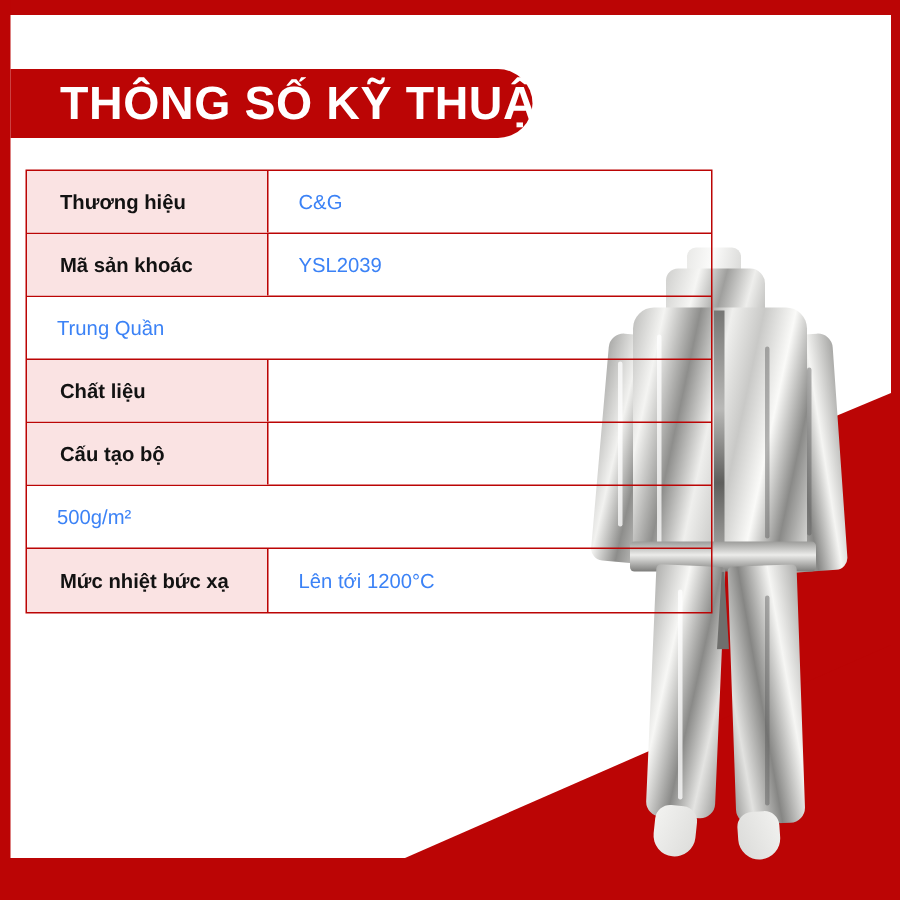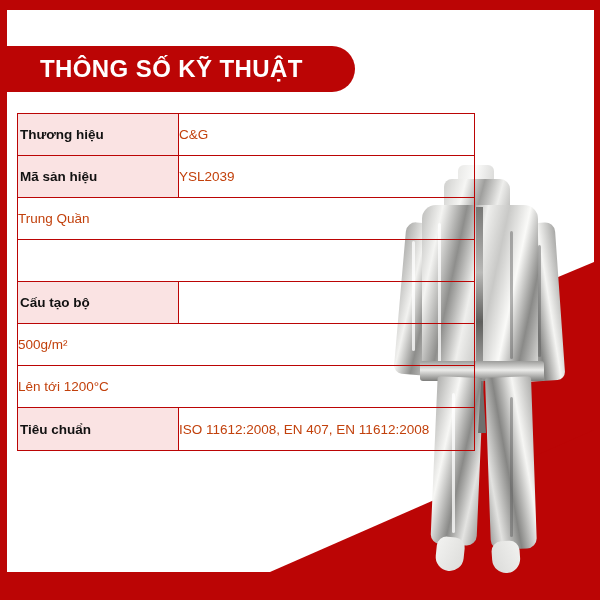--- a/index.html
+++ b/index.html
@@ -21,21 +21,21 @@
   
   #header-pill{
     position:absolute;left:7px;top:46px;width:348px;height:46px;
     background:var(--red);
     border-top-right-radius:23px;border-bottom-right-radius:23px;
   }
   #header-title{
     position:absolute;left:40px;top:46px;width:320px;height:46px;
     display:flex;align-items:center;
     color:#ffffff;
-    font-size:24px;font-weight:bold;letter-spacing:0.4px;
+    font-size:31px;font-weight:bold;letter-spacing:0.4px;
     white-space:nowrap;
     font-family:"Liberation Sans", sans-serif;
   }
 
   
   #product{
     position:absolute;left:392px;top:165px;width:180px;height:407px;
     pointer-events:none;
   }
   .sil{position:absolute;}
@@ -95,30 +95,30 @@
     box-sizing:border-box;
     background:transparent;
   }
   .spec-row{display:flex;height:42px;box-sizing:border-box;border-bottom:1px solid var(--red);}
   .spec-row:last-child{border-bottom:none;}
   .spec-label{
     width:161px;flex:0 0 161px;box-sizing:border-box;
     background:var(--pink);
     border-right:1px solid var(--red);
     display:flex;align-items:center;
-    padding-left:2px;
+    padding-left:22px;
     font-size:13.5px;font-weight:bold;color:#121212;
     font-family:"Liberation Sans", sans-serif;
     white-space:nowrap;
   }
   .spec-value{
     flex:1;box-sizing:border-box;
     display:flex;align-items:center;
-    padding-left:0;
-    font-size:13.5px;color:#c2410c;
+    padding-left:20px;
+    font-size:13.5px;color:#3b82f6;
     font-family:"Liberation Sans", sans-serif;
     white-space:nowrap;
   }
   :root{--red:#bb0505;--pink:#fae3e3;}
 </style>
 </head>
 <body>
 
 <div id="frame">
 
@@ -154,36 +154,34 @@
 
   <div id="header-pill"></div>
   <div id="header-title">THÔNG SỐ KỸ THUẬT</div>
 
   <div id="spec-table">
       <div class="spec-row">
         <div class="spec-label">Thương hiệu</div>
         <div class="spec-value">C&amp;G</div>
       </div>
       <div class="spec-row">
-        <div class="spec-label">Mã sản hiệu</div>
+        <div class="spec-label">Mã sản khoác</div>
         <div class="spec-value">YSL2039</div>
       </div>
       <div class="spec-row">
         <div class="spec-value">Trung Quần</div>
       </div>
       <div class="spec-row">
+        <div class="spec-label">Chất liệu</div>
       </div>
       <div class="spec-row">
         <div class="spec-label">Cấu tạo bộ</div>
       </div>
       <div class="spec-row">
         <div class="spec-value">500g/m²</div>
       </div>
       <div class="spec-row">
+        <div class="spec-label">Mức nhiệt bức xạ</div>
         <div class="spec-value">Lên tới 1200°C</div>
-      </div>
-      <div class="spec-row">
-        <div class="spec-label">Tiêu chuẩn</div>
-        <div class="spec-value">ISO 11612:2008, EN 407, EN 11612:2008</div>
       </div>
     </div>
 
 </div>
 
 </body></html>

